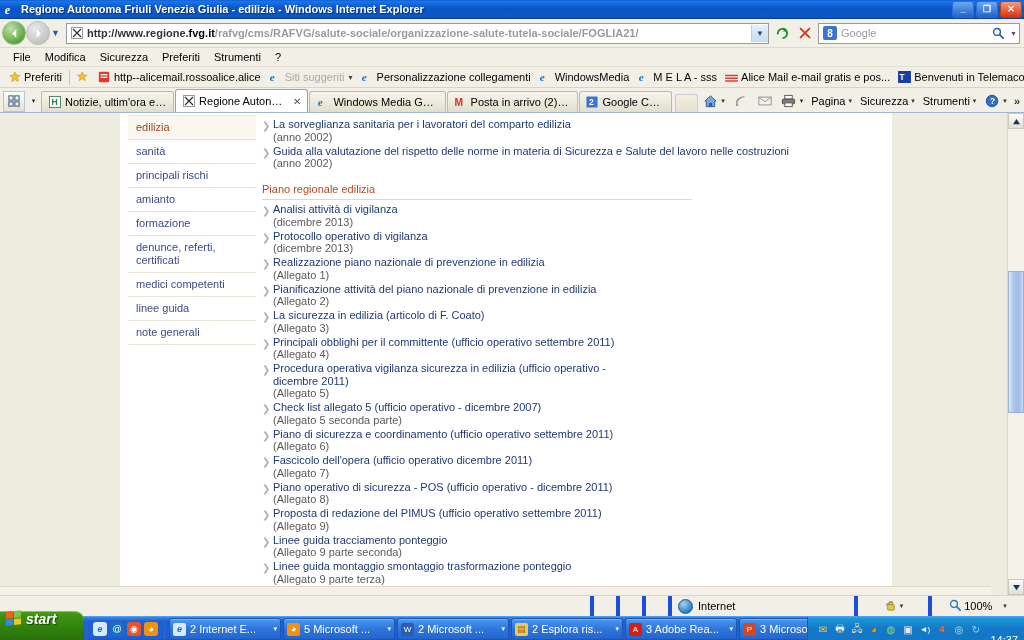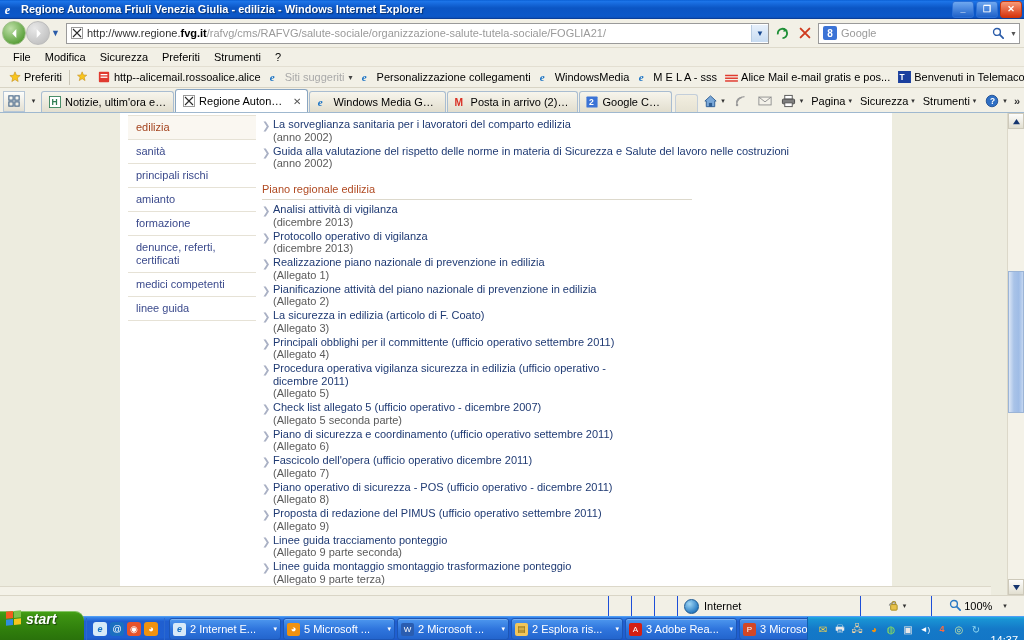--- a/index.html
+++ b/index.html
@@ -62,21 +62,21 @@
   }
   .navdrop { color:#2a5ba8; font-size:9px; margin:0 3px 0 1px; }
   .addrwrap {
     flex: 1; height: 19px; background: #fff;
     border: 1px solid #9a9a9a;
     display: flex; align-items: center; margin: 0 3px;
   }
   .addr-icon { width:14px; height:14px; margin:0 3px; flex:none; display:flex;align-items:center;justify-content:center;}
   .addr-text {
     flex: 1; font-size: 11px; color: #9a9a9a;
-    white-space: nowrap; overflow: hidden;
+    white-space: nowrap; overflow: hidden; font-weight: bold;
   }
   .addr-text .host { color: #333; }
   .addr-text .host b { color:#000; }
   .addr-drop {
     width: 16px; height: 17px; flex:none;
     background: linear-gradient(to bottom,#e7f0fb,#c8dcf2);
     border-left: 1px solid #b9cde3;
     display:flex;align-items:center;justify-content:center;
     color:#17478f; font-size:8px;
   }
@@ -237,21 +237,21 @@
     position:absolute; left:0; right:16px; bottom:0; height:8px;
     background:#f4f2e8; border-top:1px solid #dcd8c9;
   }
 
   
   .statusbar {
     height: 20px; background:#f2f0e6;
     border-top: 1px solid #d9d5c6;
     display:flex; align-items:center; font-size:11px; color:#000;
   }
-  .st-cell { border-right:1px solid #1d4ed8; height:100%; display:flex;align-items:center;}
+  .st-cell { border-right:4px solid #1d4ed8; height:100%; display:flex;align-items:center;}
   .st-grow { flex:1; }
   .st-zone { padding: 0 6px; display:flex;align-items:center;gap:5px;width:170px;}
   .st-lock { width:70px;justify-content:center;gap:4px;}
   .st-zoom { width:92px;justify-content:center;gap:3px;}
   .globe {
     width:13px;height:13px;border-radius:50%;
     background: radial-gradient(circle at 35% 30%, #9fd6f5, #2d7fc4 70%, #1c5a94);
     border:1px solid #1c5a94; flex:none;
   }
 
@@ -606,20 +606,21 @@
 
         <div class="leftnav">
           <div class="navitem active first">edilizia</div>
           <div class="navitem">sanità</div>
           <div class="navitem">principali rischi</div>
           <div class="navitem">amianto</div>
           <div class="navitem">formazione</div>
           <div class="navitem">denunce, referti, certificati</div>
           <div class="navitem">medici competenti</div>
           <div class="navitem">linee guida</div>
+          <div class="navitem">note generali</div>
         </div>
 
         <div class="maincol">
 
           <div class="docrow">
             <span class="bullet">❯</span>
             <span class="doctext">
               <div class="doctitle">La sorveglianza sanitaria per i lavoratori del comparto edilizia</div>
               <div class="docsub">(anno 2002)</div>
             </span>

